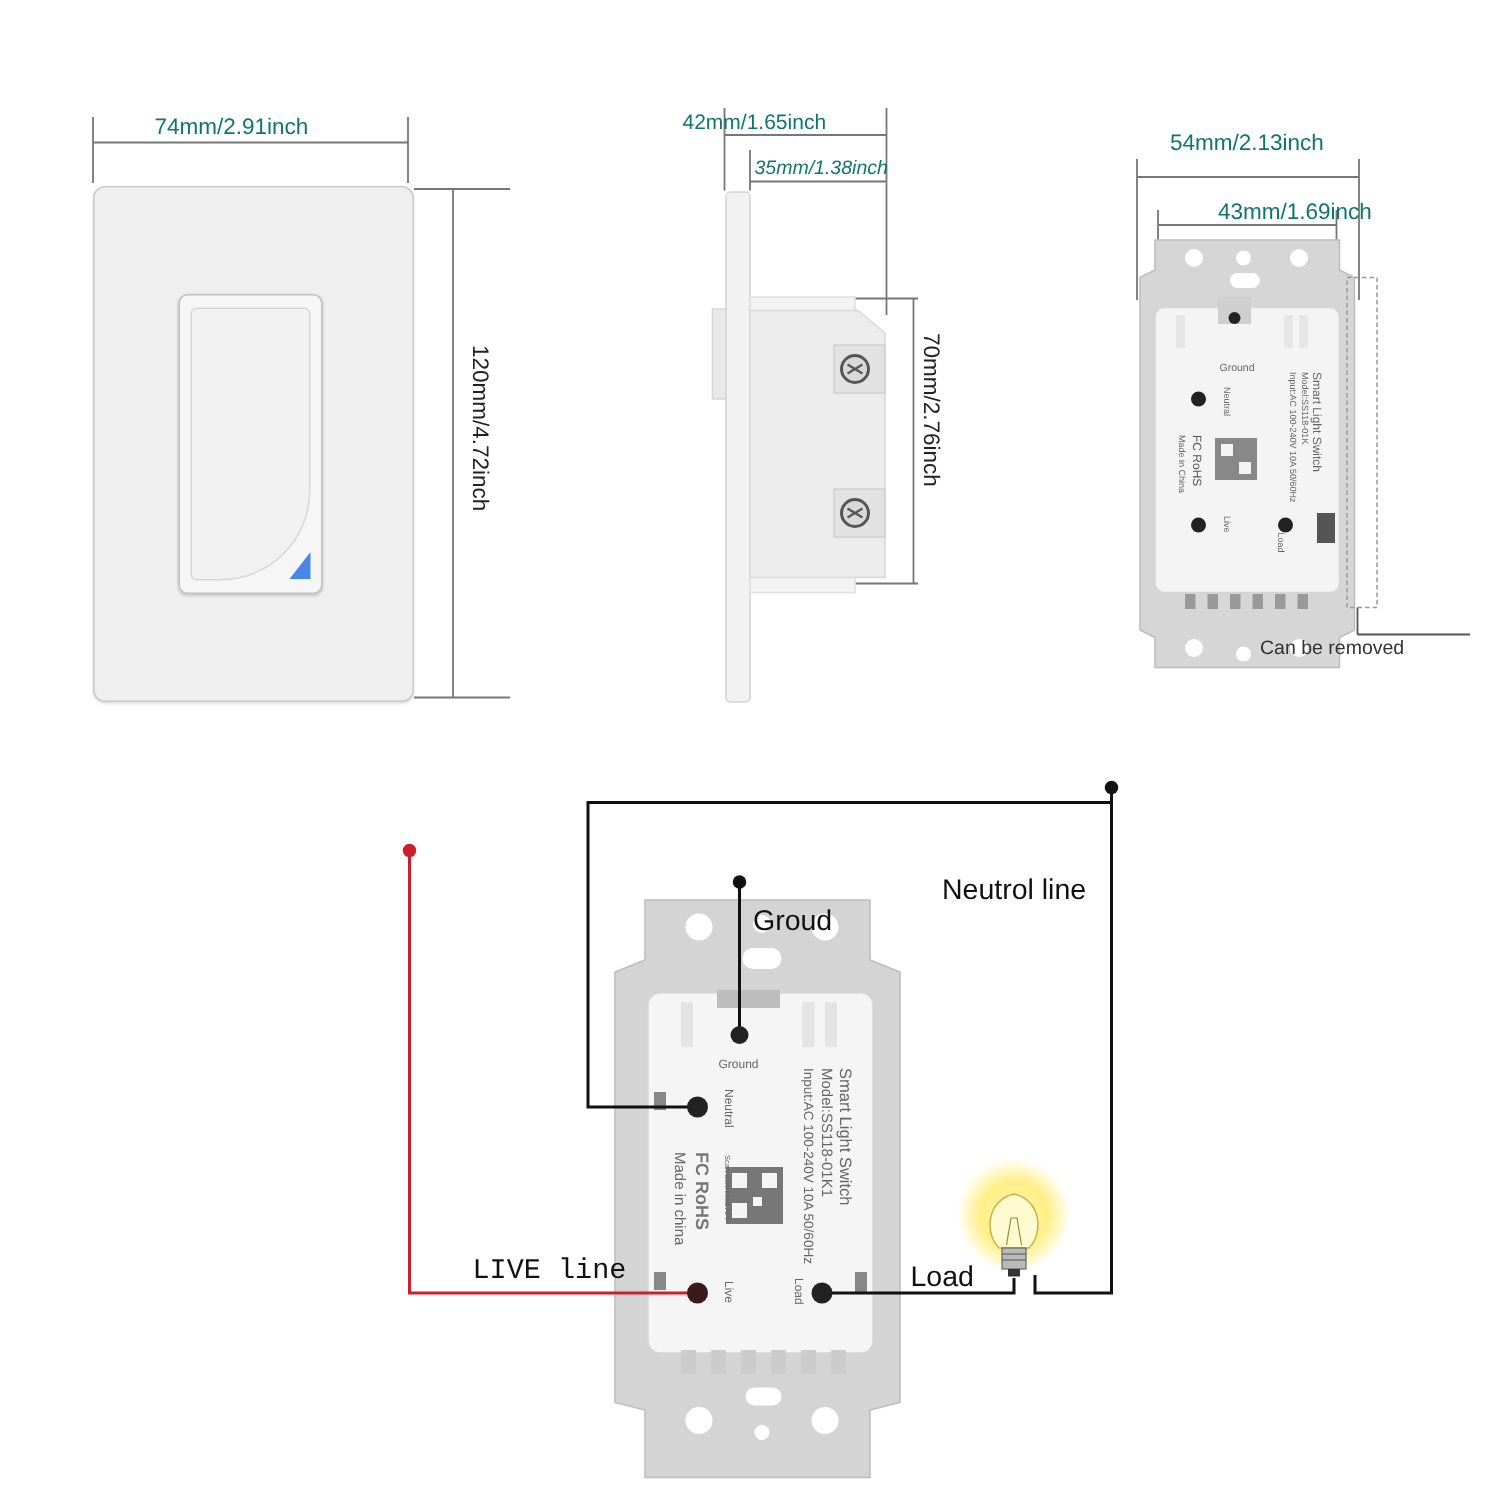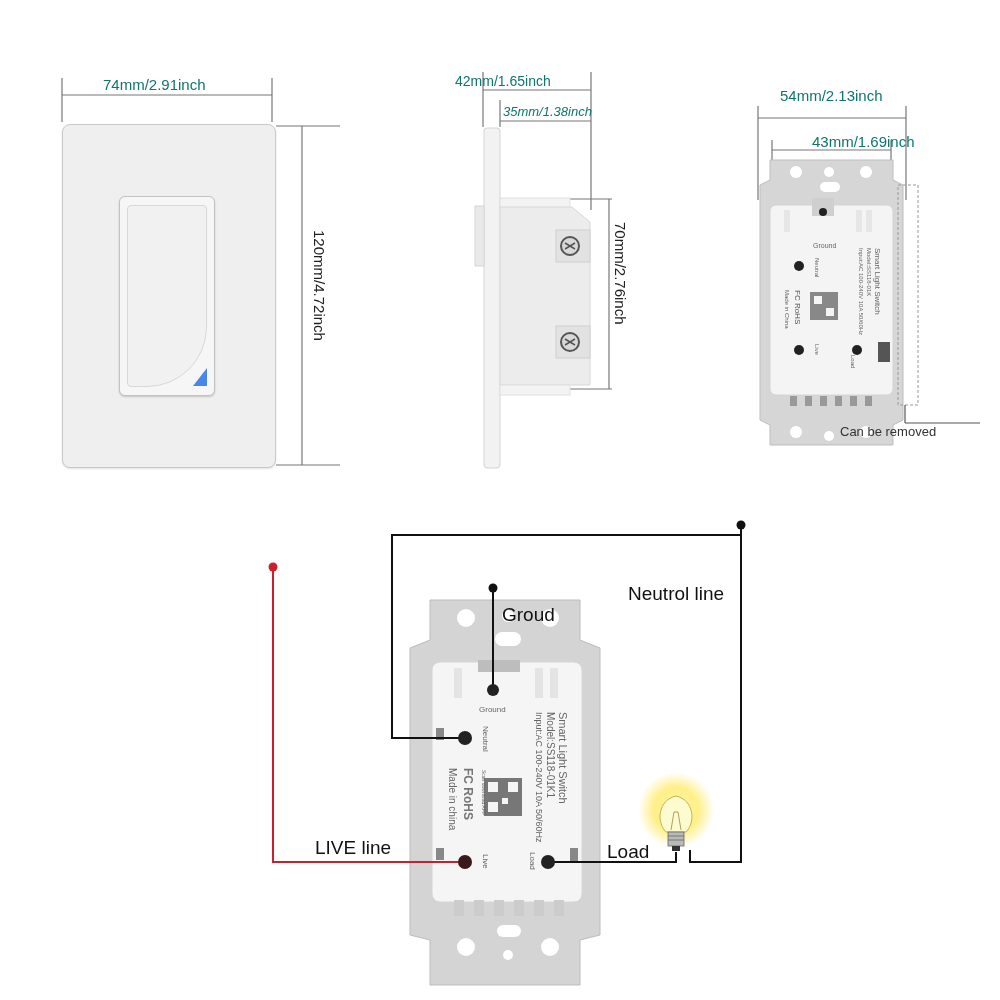--- a/index.html
+++ b/index.html
@@ -197,21 +197,21 @@
     <path d="M666 832 C656 822 658 800 676 796 C694 800 696 822 686 832 Z" fill="#fffbd0" stroke="#c8b24a" stroke-width="1"></path>
     <path d="M671 830 L674 812 L678 812 L681 830" fill="none" stroke="#9a8a3a" stroke-width="0.8"></path>
     <rect x="668" y="832" width="16" height="14" fill="#b9b9b9" stroke="#666" stroke-width="0.8"></rect>
     <line x1="668" y1="836" x2="684" y2="836" stroke="#666" stroke-width="0.8"></line>
     <line x1="668" y1="840" x2="684" y2="840" stroke="#666" stroke-width="0.8"></line>
     <rect x="672" y="846" width="8" height="5" fill="#333"></rect>
   </svg>
 
   <div class="wire-label" style="left:502px;top:578px;margin-top:27px;">Groud</div>
   <div class="wire-label" style="left:628px;top:584px;text-align:right;">Neutrol line</div>
-  <div class="wire-label" style="left:315px;top:838px;">LIVE line</div>
+  <div class="wire-label" style="left:315px;top:838px;font-family:Liberation Mono, monospace;">LIVE line</div>
   <div class="wire-label" style="left:607px;top:842px;">Load</div>
 
   <div class="small-label" style="left:479px;top:706px;font-size:8px;color:#666;">Ground</div>
   <div class="rot" style="left:490px;top:726px;font-size:8px;">Neutral</div>
   <div class="rot" style="left:490px;top:854px;font-size:8px;">Live</div>
   <div class="rot" style="left:537px;top:852px;font-size:8px;">Load</div>
   <div class="rot" style="left:569px;top:712px;font-size:11px;">Smart Light Switch</div>
   <div class="rot" style="left:556px;top:712px;font-size:10px;">Model:SS118-01K1</div>
   <div class="rot" style="left:544px;top:712px;font-size:9px;">Input:AC 100-240V 10A 50/60Hz</div>
   <div class="rot" style="left:486px;top:770px;font-size:5px;">Scan download APP</div>

